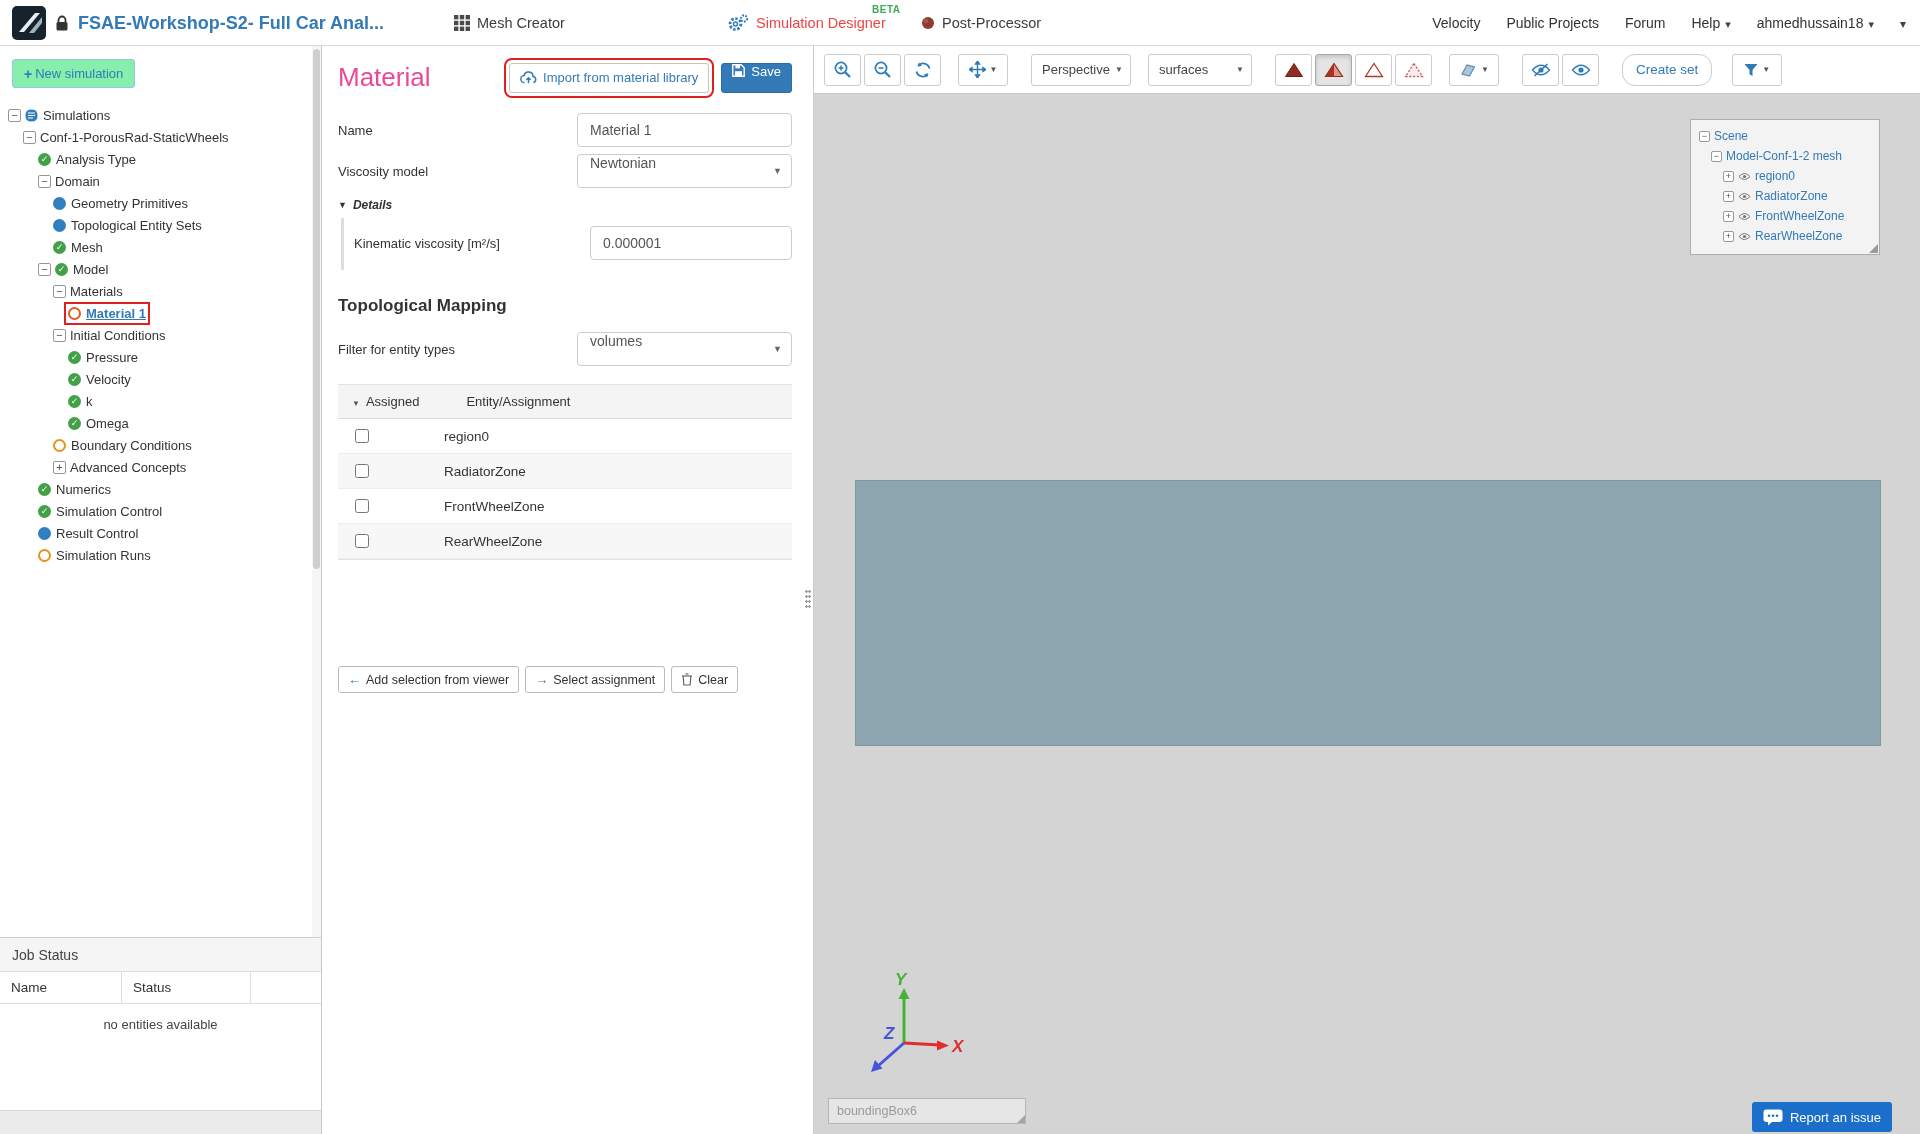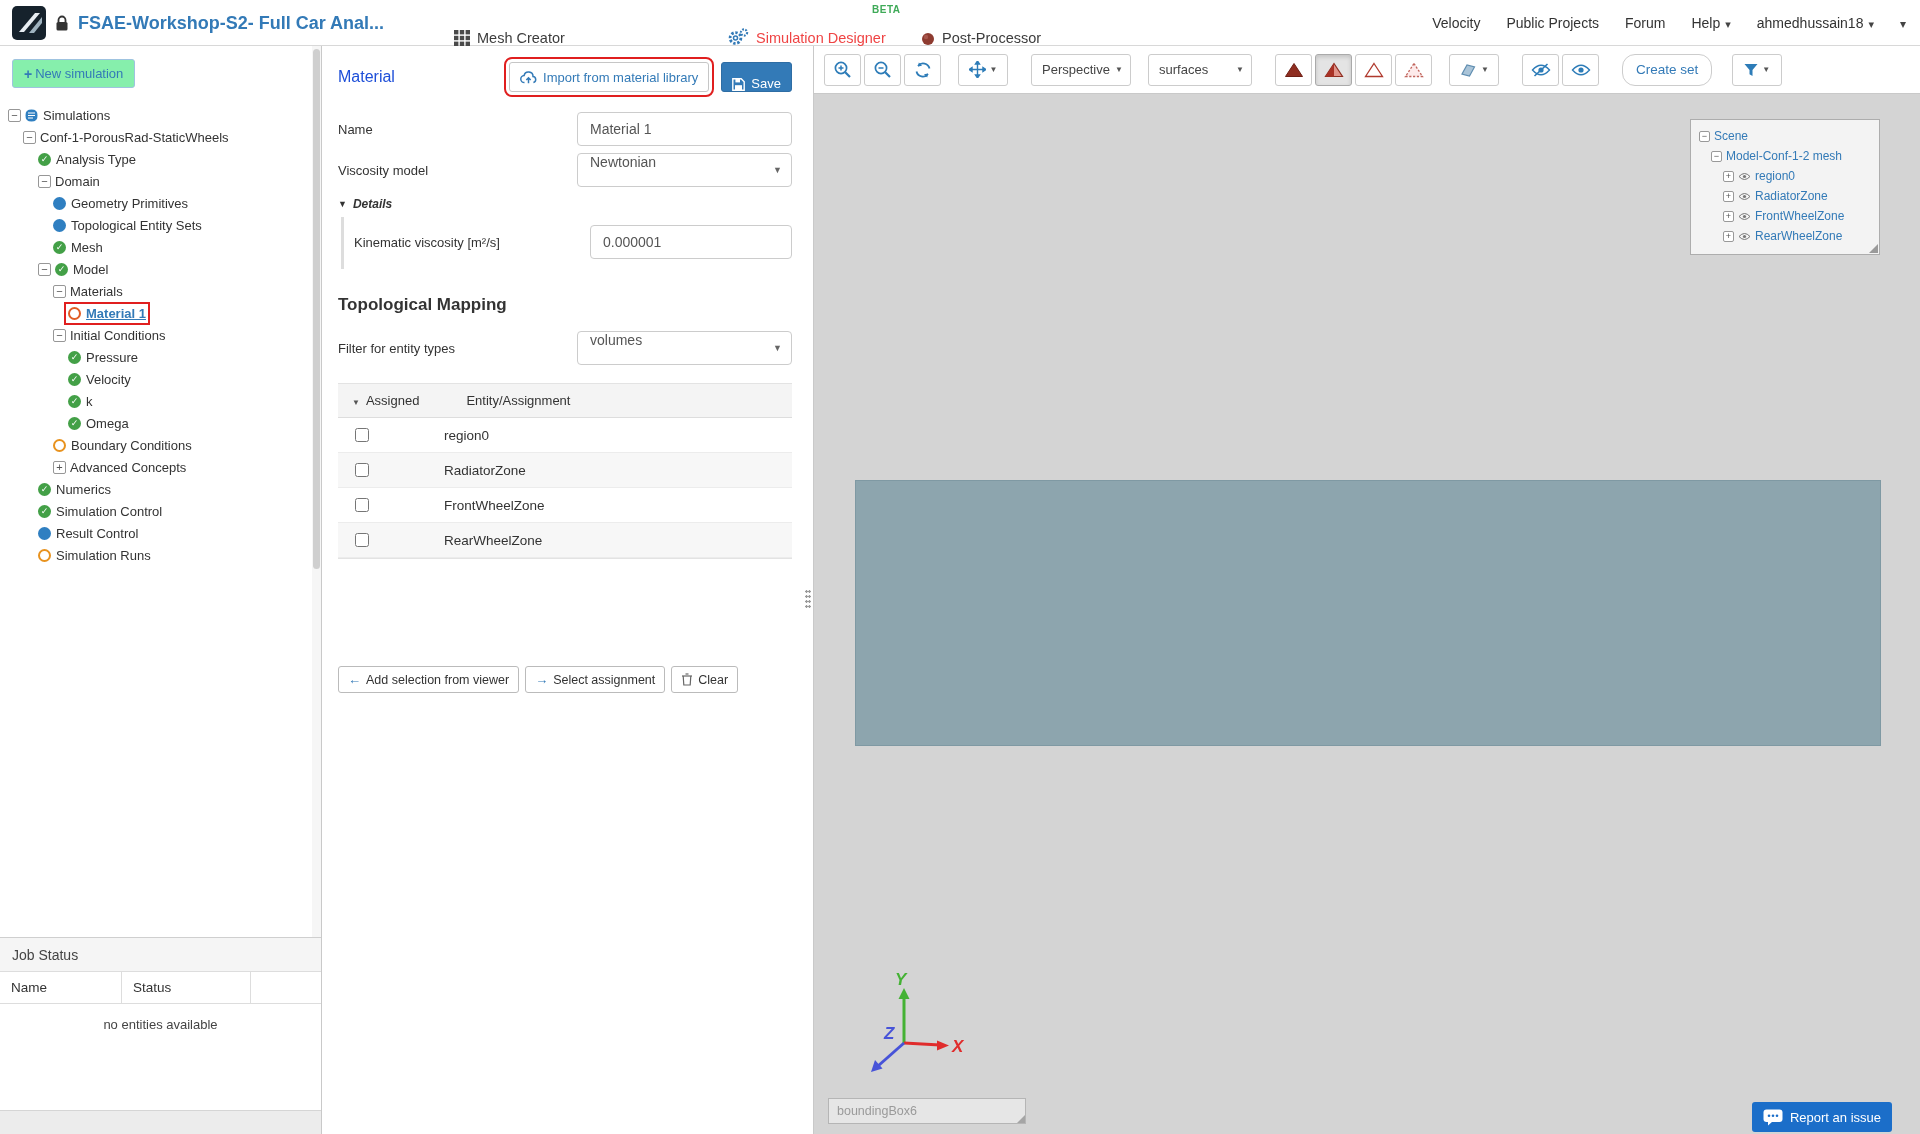--- a/index.html
+++ b/index.html
@@ -3,21 +3,21 @@
 <meta charset="utf-8">
 <style>
   *{margin:0;padding:0;box-sizing:border-box}
   html,body{width:1920px;height:1134px}
   body{font-family:"Liberation Sans","DejaVu Sans",sans-serif;font-size:13px;color:#333;background:#fff;position:relative;overflow:hidden}
 
   
   .navbar{position:absolute;top:0;left:0;width:1920px;height:46px;background:#fff;border-bottom:1px solid #d8d8d8;z-index:50}
   .nav-left{position:absolute;left:12px;top:0;height:46px;display:flex;align-items:center;gap:9px}
   .proj-title{color:#337ab7;font-size:18px;font-weight:bold;white-space:nowrap}
-  .tab{position:absolute;top:0;height:46px;display:flex;align-items:flex-end;gap:7px;font-size:14.5px;color:#3c3c3c;cursor:pointer}
+  .tab{position:absolute;top:0;height:46px;display:flex;align-items:center;gap:7px;font-size:14.5px;color:#3c3c3c;cursor:pointer}
   .tab.active{color:#ef4444}
   .beta{position:absolute;left:872px;top:4px;color:#3faa58;font-size:10px;font-weight:bold;letter-spacing:.5px}
   .nav-right{position:absolute;right:14px;top:0;height:46px;display:flex;align-items:center;gap:26px;font-size:14px;color:#333}
   .nav-link{cursor:pointer;white-space:nowrap}
   .dd::after{content:"▾";font-size:11px;color:#444;margin-left:5px}
   .caret-only::after{content:"▾";font-size:12px;color:#444}
 
   
   .sidebar{position:absolute;left:0;top:46px;width:322px;bottom:0;background:#fff;border-right:1px solid #c9c9c9}
   .btn-newsim{position:absolute;left:12px;top:13px;height:29px;padding:12px 11px;background:#86efac;border:1px solid #9fc3e0;border-radius:3px;color:#337ab7;font-size:13px;display:inline-flex;align-items:center;cursor:pointer}
@@ -47,23 +47,23 @@
   .job-col{display:flex;align-items:center;padding:0 11px}
   .job-col.c1{width:122px;border-right:1px solid #ddd}
   .job-col.c2{width:129px;border-right:1px solid #ddd}
   .job-col.c3{flex:1}
   .job-empty{text-align:center;padding-top:13px;font-size:13px;color:#444}
   .job-footer{position:absolute;left:0;right:0;bottom:0;height:24px;background:#ececec;border-top:1px solid #d5d5d5}
 
   
   .middle{position:absolute;left:322px;top:46px;width:492px;bottom:0;background:#fff;border-right:1px solid #c9c9c9}
   .mid-header{display:flex;align-items:center;padding:16px 21px 10px 16px}
-  .mid-title{font-size:16px;color:#1d4ed8}
+  .mid-title{font-size:26px;color:#ec4899}
   .btn-import{margin-left:auto;height:30px;display:inline-flex;align-items:center;gap:6px;padding:0 10px;background:#fff;border:1px solid #c6c6c6;border-radius:3px;color:#337ab7;font-size:13px;cursor:pointer;outline:2px solid #e01f1f;outline-offset:3px}
-  .btn-save{margin-left:12px;height:30px;display:inline-flex;align-items:flex-end;gap:6px;padding:0 10px;background:#337ab7;border:1px solid #2e6da4;border-radius:3px;color:#fff;font-size:13px;cursor:pointer}
+  .btn-save{margin-left:12px;height:30px;display:inline-flex;align-items:flex-start;gap:6px;padding:0 10px;background:#337ab7;border:1px solid #2e6da4;border-radius:3px;color:#fff;font-size:13px;cursor:pointer}
   .form{padding:10px 21px 0 16px}
   .frow{display:flex;align-items:center;justify-content:space-between;margin-bottom:7px}
   .flabel{font-size:13px;color:#333}
   .tinput{width:215px;height:34px;border:1px solid #ccc;border-radius:4px;padding:0 12px;font-size:14px;color:#555;font-family:inherit;background:#fff}
   .selbox{width:215px;height:34px;border:1px solid #ccc;border-radius:4px;background:#fff;display:flex;align-items:flex-start;padding:0 26px 0 12px;position:relative;font-size:14px;color:#555;cursor:pointer}
   .selbox::after{content:"▼";position:absolute;right:9px;top:50%;transform:translateY(-50%);font-size:9px;color:#666}
   .details-hdr{display:flex;align-items:center;gap:6px;margin:10px 0 6px 0;cursor:pointer}
   .details-hdr::before{content:"▼";font-size:9px;color:#333}
   .details-title{font-size:12px;font-weight:bold;font-style:italic;color:#333}
   .details-body{border-left:3px solid #ddd;margin-left:3px;padding:8px 0 10px 10px}

